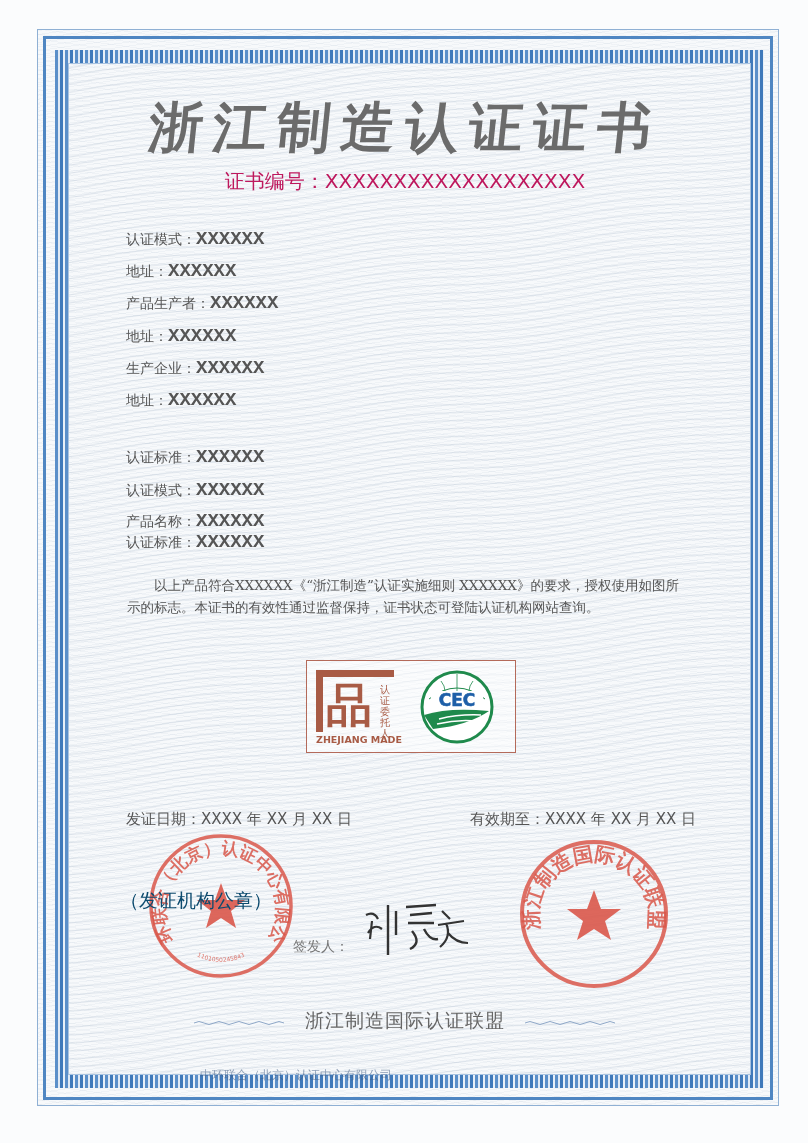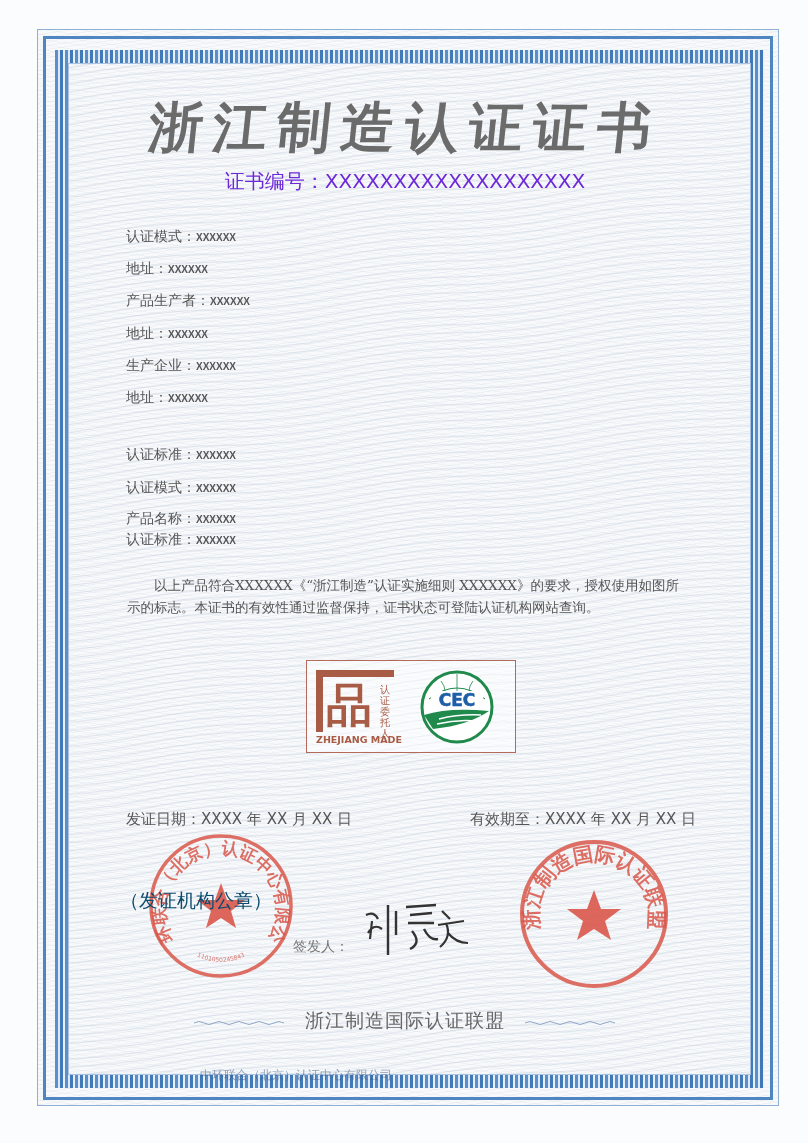--- a/index.html
+++ b/index.html
@@ -34,27 +34,27 @@
   }
   .wave-bg { position: absolute; left: 69px; top: 64px; width: 681px; height: 1010px; }
 
   .title {
     position: absolute; left: 140px; top: 92px; width: 530px; text-align: center;
     font-size: 54px; letter-spacing: 10px; color: #6b6b6b; font-weight: bold;
     font-family: "DejaVu Serif", serif; transform: skewX(-6deg);
   }
   .certno {
     position: absolute; left: 140px; top: 168px; width: 530px; text-align: center;
-    font-size: 20px; color: #6d28d9; font-family: "DejaVu Sans", sans-serif;
+    font-size: 20px; color: #be185d; font-family: "DejaVu Sans", sans-serif;
   }
   .field {
     position: absolute; left: 126px; font-size: 14px; color: #555;
     font-family: "DejaVu Sans", sans-serif;
   }
-  .field .val { font-family: Liberation Sans, sans-serif; font-weight: bold; font-size: 10px; }
+  .field .val { font-family: Liberation Mono, monospace; font-weight: bold; font-size: 19px; }
   .statement {
     position: absolute; left: 127px; top: 574px; width: 560px;
     font-size: 13.5px; line-height: 22px; color: #555; text-indent: 2em;
   }
   .logo-box {
     position: absolute; left: 306px; top: 660px; width: 210px; height: 93px;
     border: 1.5px solid #b46a5a; box-sizing: border-box; background: rgba(255,255,255,0.5);
   }
   .zj-logo { position: absolute; left: 9px; top: 9px; width: 80px; height: 76px; }
   .zj-frame { position: absolute; left: 0; top: 0; width: 78px; height: 62px;

